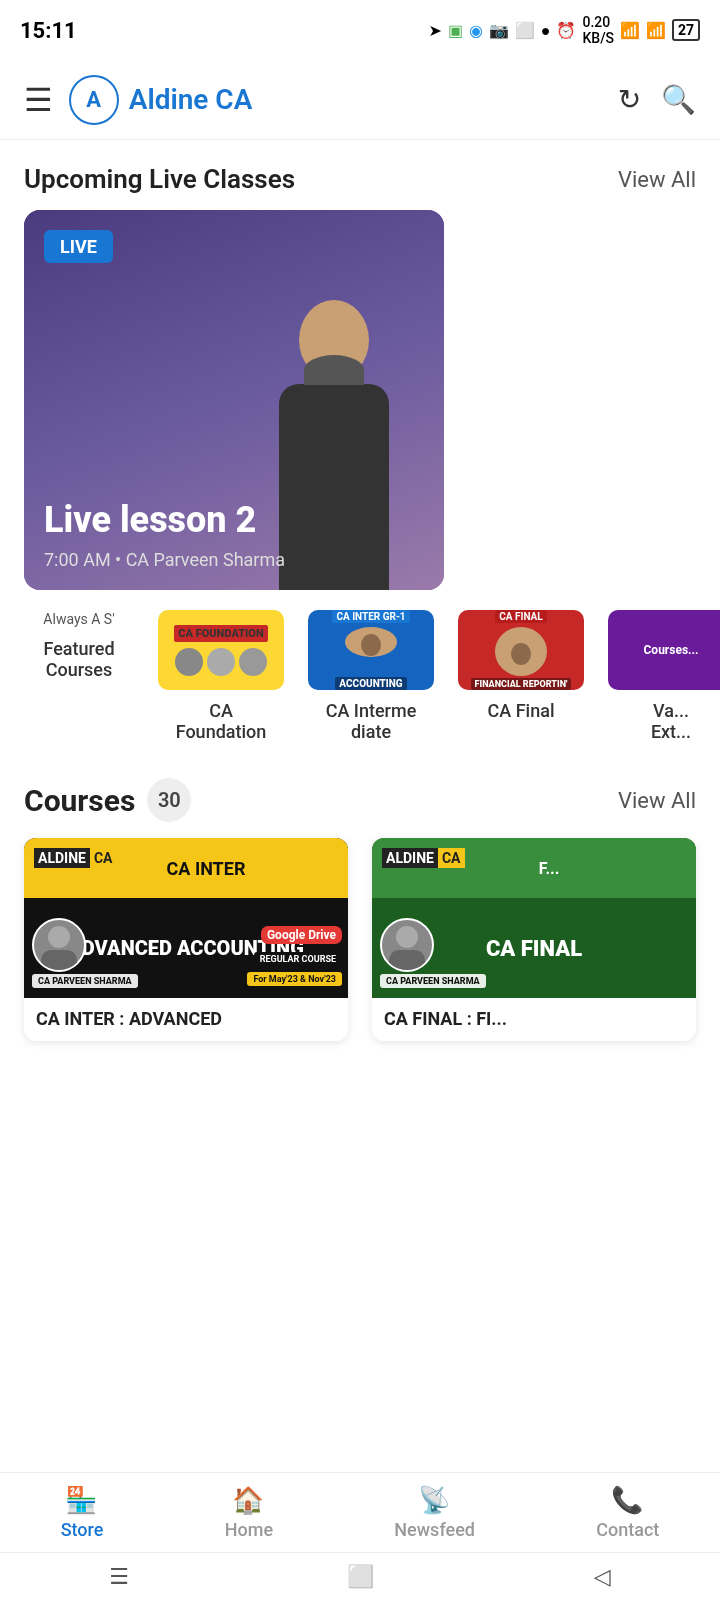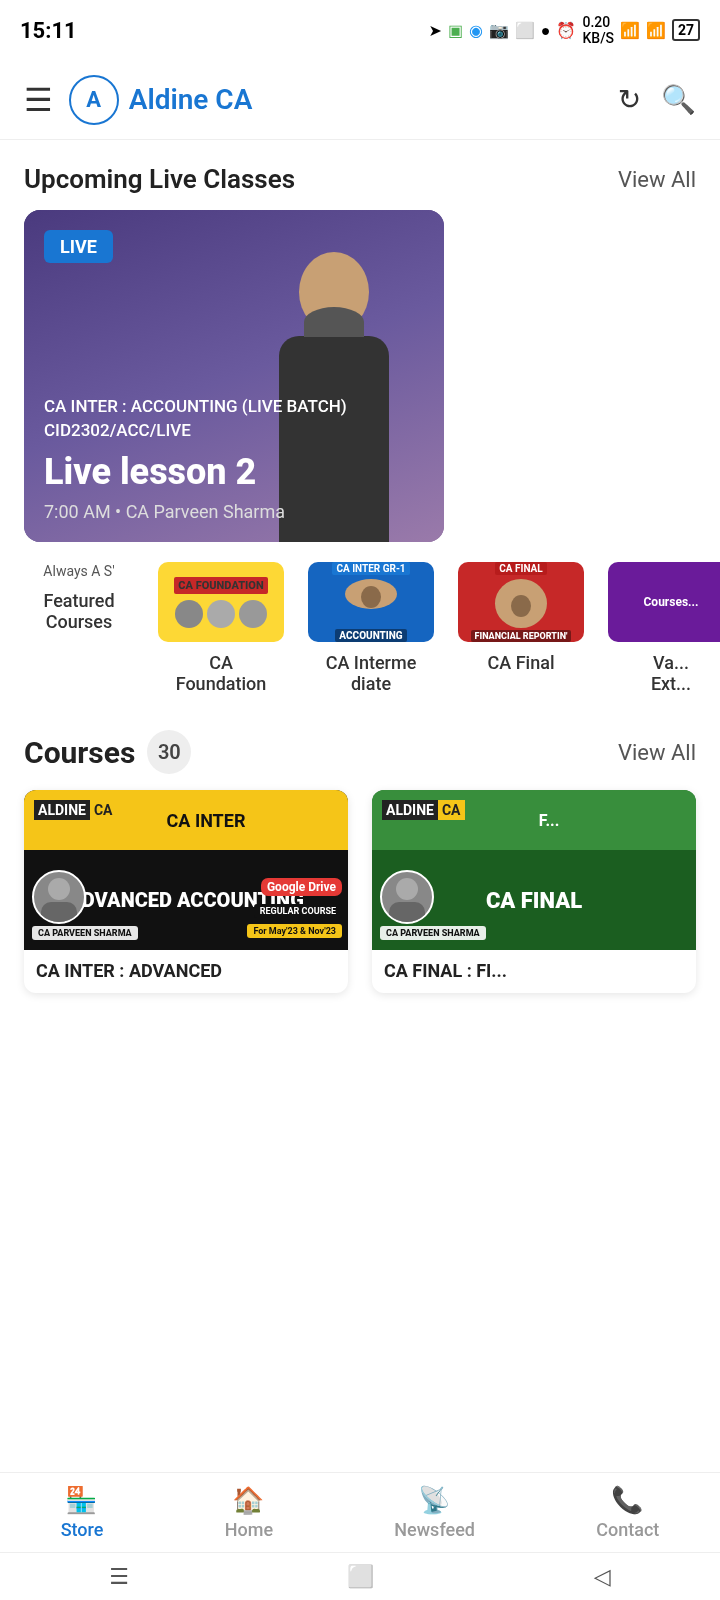--- a/index.html
+++ b/index.html
@@ -106,21 +106,21 @@
       color: #555;
       cursor: pointer;
     }
 
     
     .live-card-container {
       padding: 0 24px;
     }
     .live-card {
       width: 420px;
-      height: 332px;
+      height: 380px;
       border-radius: 16px;
       overflow: hidden;
       position: relative;
       background: linear-gradient(135deg, #3a3a6e 0%, #5a4a8a 40%, #8a6a9a 100%);
     }
     .live-card-bg {
       position: absolute;
       top: 0; left: 0; right: 0; bottom: 0;
       background: linear-gradient(160deg, #4a3a7e 0%, #6a5a9e 50%, #9a7aaa 100%);
     }
@@ -377,21 +377,20 @@
     <div class="live-card-bg"></div>
 
     <div style="position:absolute;right:30px;bottom:0;width:160px;height:320px;z-index:1;overflow:hidden;border-radius:8px;">
       <div style="width:70px;height:80px;background:#c8a074;border-radius:50%;margin:30px auto 0;position:relative;">
         <div style="width:60px;height:30px;background:#555;border-radius:50% 50% 0 0;position:absolute;bottom:-5px;left:5px;"></div>
       </div>
       <div style="width:110px;height:210px;background:#333;border-radius:20px 20px 0 0;margin:4px auto 0;"></div>
     </div>
     <span class="live-badge">LIVE</span>
     <div class="live-card-content">
-      <div class="live-course-name">CA INTER : ACCOUNTING (LIVE BATCH) CID2302/ACC/LIVE</div>
       <div class="live-lesson-title">Live lesson 2</div>
       <div class="live-time">7:00 AM • CA Parveen Sharma</div>
     </div>
   </div>
 </div>
 
 <div class="category-scroll-wrapper">
   <div class="category-scroll">
 
     <div class="category-item">

